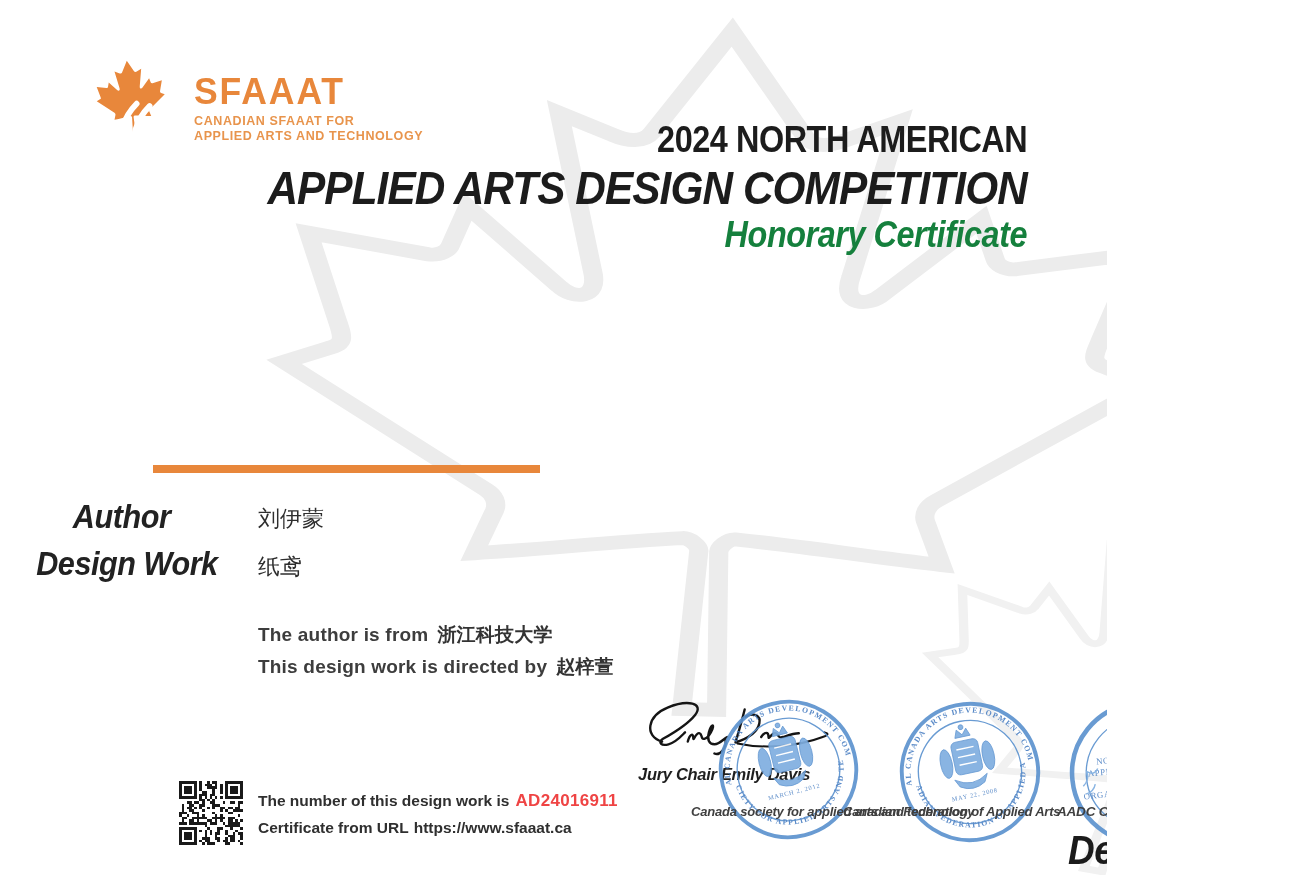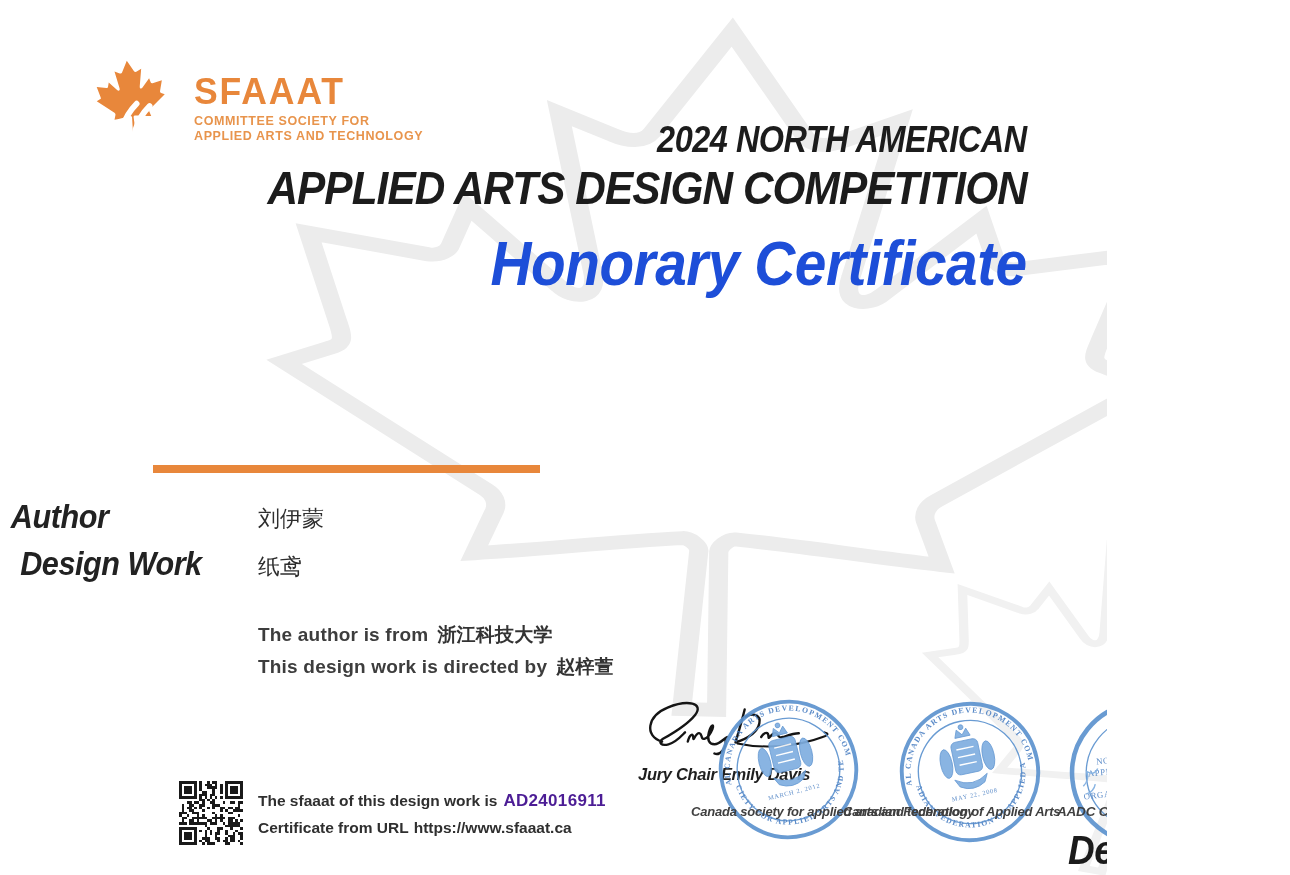--- a/index.html
+++ b/index.html
@@ -15,42 +15,42 @@
   .logo-text{margin-left:14px;padding-top:14px;}
   .logo-acronym{
     color:#E8873B;font-weight:700;font-size:37px;letter-spacing:2px;
     line-height:36px;display:inline-block;transform:scaleX(.96);transform-origin:left;
   }
   .logo-sub{color:#E8944C;font-weight:700;font-size:12.5px;letter-spacing:.6px;line-height:14.5px;margin-top:4px;}
   
   .title-block{position:absolute;right:80px;top:122px;text-align:right;color:#1C1C1C;}
   .cond{display:inline-block;transform:scaleX(.9);transform-origin:right center;}
   .cond-left{display:inline-block;transform:scaleX(.9);transform-origin:left center;}
-  .title-line1{font-size:36px;font-weight:700;font-style:italic;letter-spacing:-.5px;line-height:36px;}
+  .title-line1{font-size:36px;font-weight:700;letter-spacing:-.5px;line-height:36px;}
   .title-line2{font-size:47px;font-weight:700;font-style:italic;letter-spacing:-1px;line-height:46px;margin-top:7px;}
-  .title-line3{font-size:63px;font-weight:700;font-style:italic;color:#1d4ed8;letter-spacing:-.5px;line-height:48px;margin-top:28px;}
+  .title-line3{font-size:36px;font-weight:700;font-style:italic;color:#15803d;letter-spacing:-.5px;line-height:48px;}
   
   .award-title{
     position:absolute;left:153px;top:399px;font-size:59px;font-weight:700;font-style:italic;
     color:#E8873B;letter-spacing:-1px;line-height:62px;white-space:nowrap;
   }
   .award-underline{position:absolute;left:153px;top:465px;width:387px;height:8px;background:#E8873B;}
   
   .field-label{
-    position:absolute;left:0;width:233px;text-align:left;color:#222;
+    position:absolute;left:0;width:233px;text-align:center;color:#222;
     font-size:34px;font-weight:700;font-style:italic;letter-spacing:-.5px;white-space:nowrap;
   }
   .field-value{position:absolute;left:258px;color:#2e2e2e;font-size:22px;font-weight:400;}
   
   .statement{position:absolute;left:258px;color:#3d3d3d;font-size:19px;font-weight:700;letter-spacing:.2px;white-space:nowrap;}
   .statement .val{margin-left:9px;color:#333;}
   
   .qr{position:absolute;left:179px;top:781px;width:64px;height:64px;}
   .num-line{position:absolute;left:258px;top:791px;font-size:15.5px;font-weight:600;color:#2f2f2f;white-space:nowrap;}
-  .num-line .num{font-weight:800;font-size:17px;color:#4c1d95;margin-left:6px;letter-spacing:.3px;}
+  .num-line .num{font-weight:800;font-size:17px;color:#ef4444;margin-left:6px;letter-spacing:.3px;}
   .url-line{position:absolute;left:258px;top:819px;font-size:15.5px;font-weight:600;color:#2f2f2f;white-space:nowrap;}
   .url-line .url{margin-left:5px;text-align:center;}
   
   .signature{position:absolute;left:628px;top:692px;width:215px;height:78px;}
   .jury-label{position:absolute;left:638px;top:765px;font-size:16.5px;font-weight:700;font-style:italic;color:#1f1f1f;letter-spacing:-.3px;white-space:nowrap;}
   .seal{position:absolute;opacity:.92;}
   .seal-1{left:716px;top:697px;width:145px;height:145px;transform:rotate(-14deg);}
   .seal-2{left:897px;top:699px;width:146px;height:146px;transform:rotate(-12deg);}
   .seal-3{left:1066px;top:697px;width:152px;height:152px;transform:rotate(-6deg);}
   .seal-label{
@@ -86,21 +86,21 @@
       <use href="#leafShape" fill="#E8873B"></use>
       <g fill="none" stroke="#ffffff" stroke-width="4.6" stroke-linecap="round">
         <path d="M20,73 C18,56 24,44 35,35"></path>
         <path d="M30,75 C28,58 34,47 45,38"></path>
         <path d="M40,75 C38,61 44,51 53,43"></path>
       </g>
     </svg>
     <div class="logo-text">
       <div class="logo-acronym">SFAAAT</div>
       <div class="logo-sub">
-        <div>COMMITTEE SOCIETY FOR</div>
+        <div>CANADIAN SFAAAT FOR</div>
         <div>APPLIED ARTS AND TECHNOLOGY</div>
       </div>
     </div>
   </div>
 
   <div class="title-block">
     <div class="title-line1"><span class="cond">2024 NORTH AMERICAN</span></div>
     <div class="title-line2"><span class="cond">APPLIED ARTS DESIGN COMPETITION</span></div>
     <div class="title-line3"><span class="cond">Honorary Certificate</span></div>
   </div>
@@ -415,21 +415,21 @@
         <rect x="6" y="24" width="1" height="1"></rect>
         <rect x="9" y="24" width="1" height="1"></rect>
         <rect x="11" y="24" width="1" height="1"></rect>
         <rect x="12" y="24" width="1" height="1"></rect>
         <rect x="13" y="24" width="1" height="1"></rect>
         <rect x="18" y="24" width="1" height="1"></rect>
         <rect x="19" y="24" width="1" height="1"></rect>
         <rect x="24" y="24" width="1" height="1"></rect>
       </svg></div>
   <div class="num-line">
-    <span>The sfaaat of this design work is</span><span class="num">AD24016911</span>
+    <span>The number of this design work is</span><span class="num">AD24016911</span>
   </div>
   <div class="url-line">
     <span>Certificate from URL</span><span class="url">https://www.sfaaat.ca</span>
   </div>
 
   <svg class="signature" viewBox="0 0 220 85">
     <g fill="none" stroke="#151515" stroke-width="2.6" stroke-linecap="round" stroke-linejoin="round">
       <path d="M30,54 C10,48 14,26 36,17 C58,8 76,12 66,25 C58,35 40,46 31,51 C25,55 29,59 37,57 C45,55 51,48 55,44"></path>
       <path d="M58,54 c2,-8 6,-10 6,-4 c0,5 3,-7 7,-5 c3,1 1,7 5,6 c4,-1 7,-6 9,-11 c2,-6 -2,-4 -4,4 c-2,8 0,13 6,13 c6,0 10,-6 14,-8"></path>
       <path d="M99,52 C101,60 93,70 87,67"></path>

